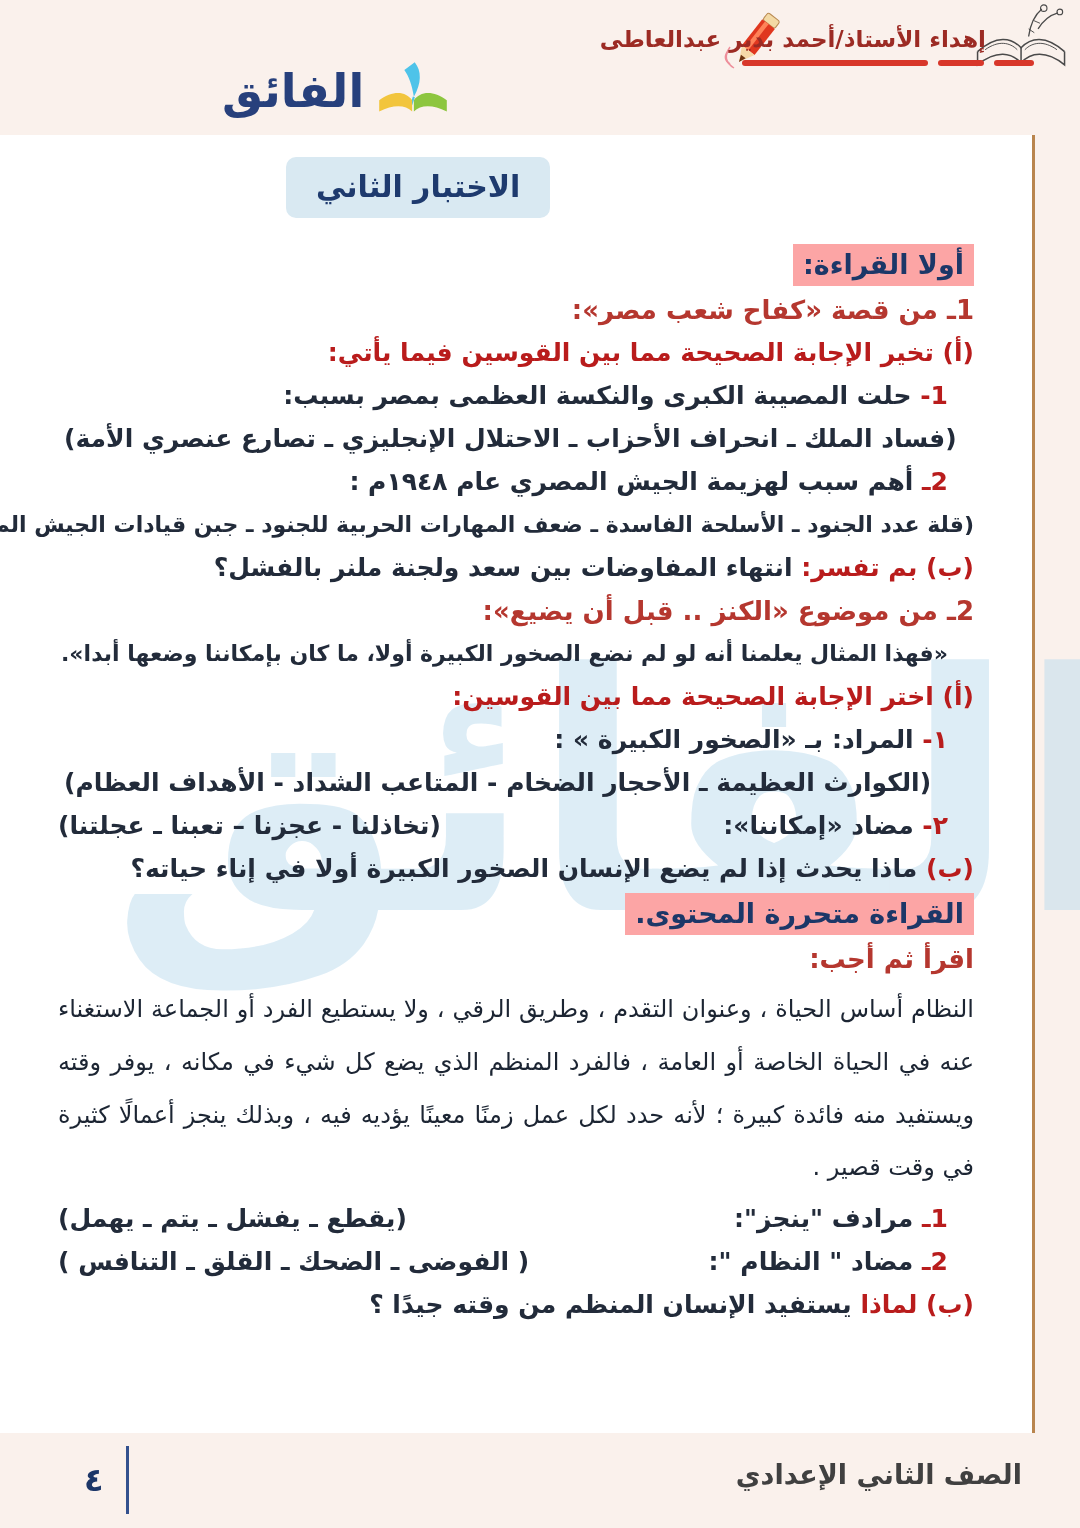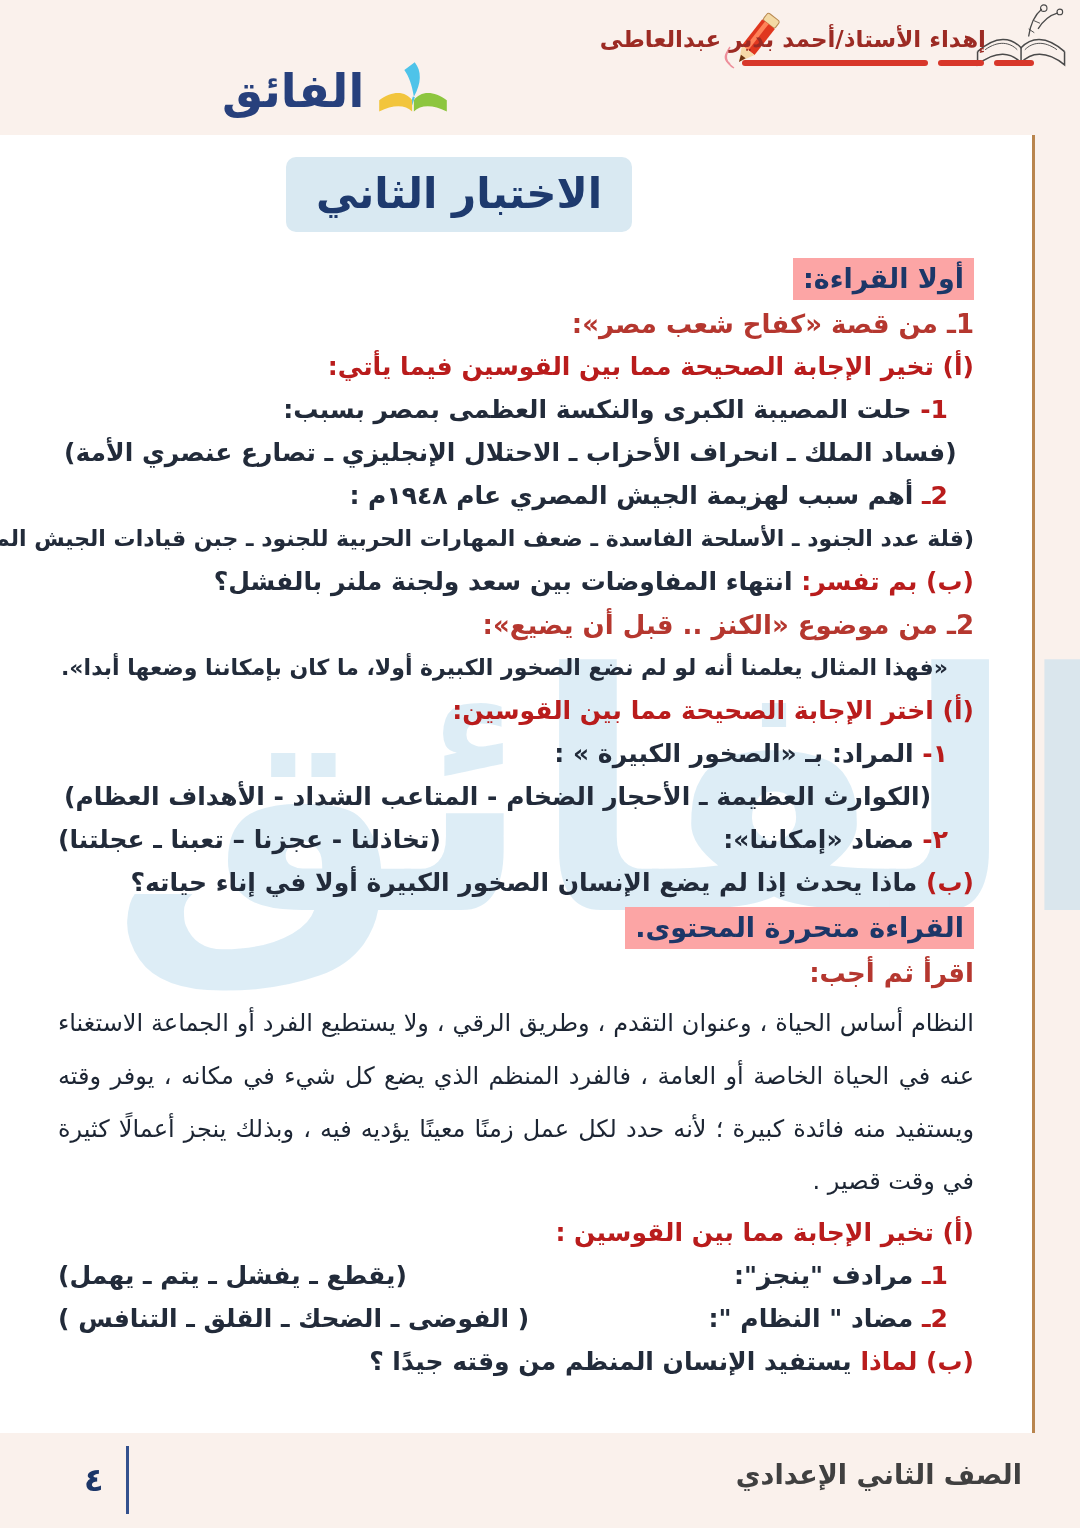--- a/index.html
+++ b/index.html
@@ -42,21 +42,21 @@
     direction:rtl;line-height:1.4;pointer-events:none;
   }
   .content{
     position:absolute;z-index:2;top:0;left:0;right:0;bottom:0;
     padding:22px 58px 0 58px;direction:rtl;text-align:right;
     color:#222b3a;
   }
   .t-row{margin:0 0 26px 0;}
   .title-box{
     display:inline-block;background:#d9e9f2;color:#1e3a6e;
-    font-size:42px;font-weight:bold;padding:12px 30px 14px 30px;
+    font-size:30px;font-weight:bold;padding:12px 30px 14px 30px;
     border-radius:10px;margin-left:228px;float:left;direction:rtl;
   }
   .t-row::after{content:"";display:block;clear:both;}
   .line{font-size:25px;line-height:38px;margin-bottom:5px;font-weight:bold;white-space:nowrap;}
   .hl{
     display:inline-block;background:#fca5a5;color:#1c3768;
     font-size:27px;font-weight:bold;padding:2px 10px;
   }
   .red{color:#b5372f;font-size:26px;}
   .teal{color:#b91c1c;}
@@ -199,21 +199,20 @@
       </div>
 
       <div class="line">
         <span class="hl">القراءة متحررة المحتوى.</span>
       </div>
 
       <div class="line red">اقرأ ثم أجب:</div>
 
       <div class="passage">النظام أساس الحياة ، وعنوان التقدم ، وطريق الرقي ، ولا يستطيع الفرد أو الجماعة الاستغناء عنه في الحياة الخاصة أو العامة ، فالفرد المنظم الذي يضع كل شيء في مكانه ، يوفر وقته ويستفيد منه فائدة كبيرة ؛ لأنه حدد لكل عمل زمنًا معينًا يؤديه فيه ، وبذلك ينجز أعمالًا كثيرة في وقت قصير .</div>
 
-      <div class="line teal">(أ) تخير الإجابة مما بين القوسين :</div>
 
       <div class="line twocol">
         <span class="item">
           <span class="teal">1ـ</span>
           <span>مرادف "ينجز":</span>
         </span>
         <span>(يقطع ـ يفشل ـ يتم ـ يهمل)</span>
       </div>
 
       <div class="line twocol">

